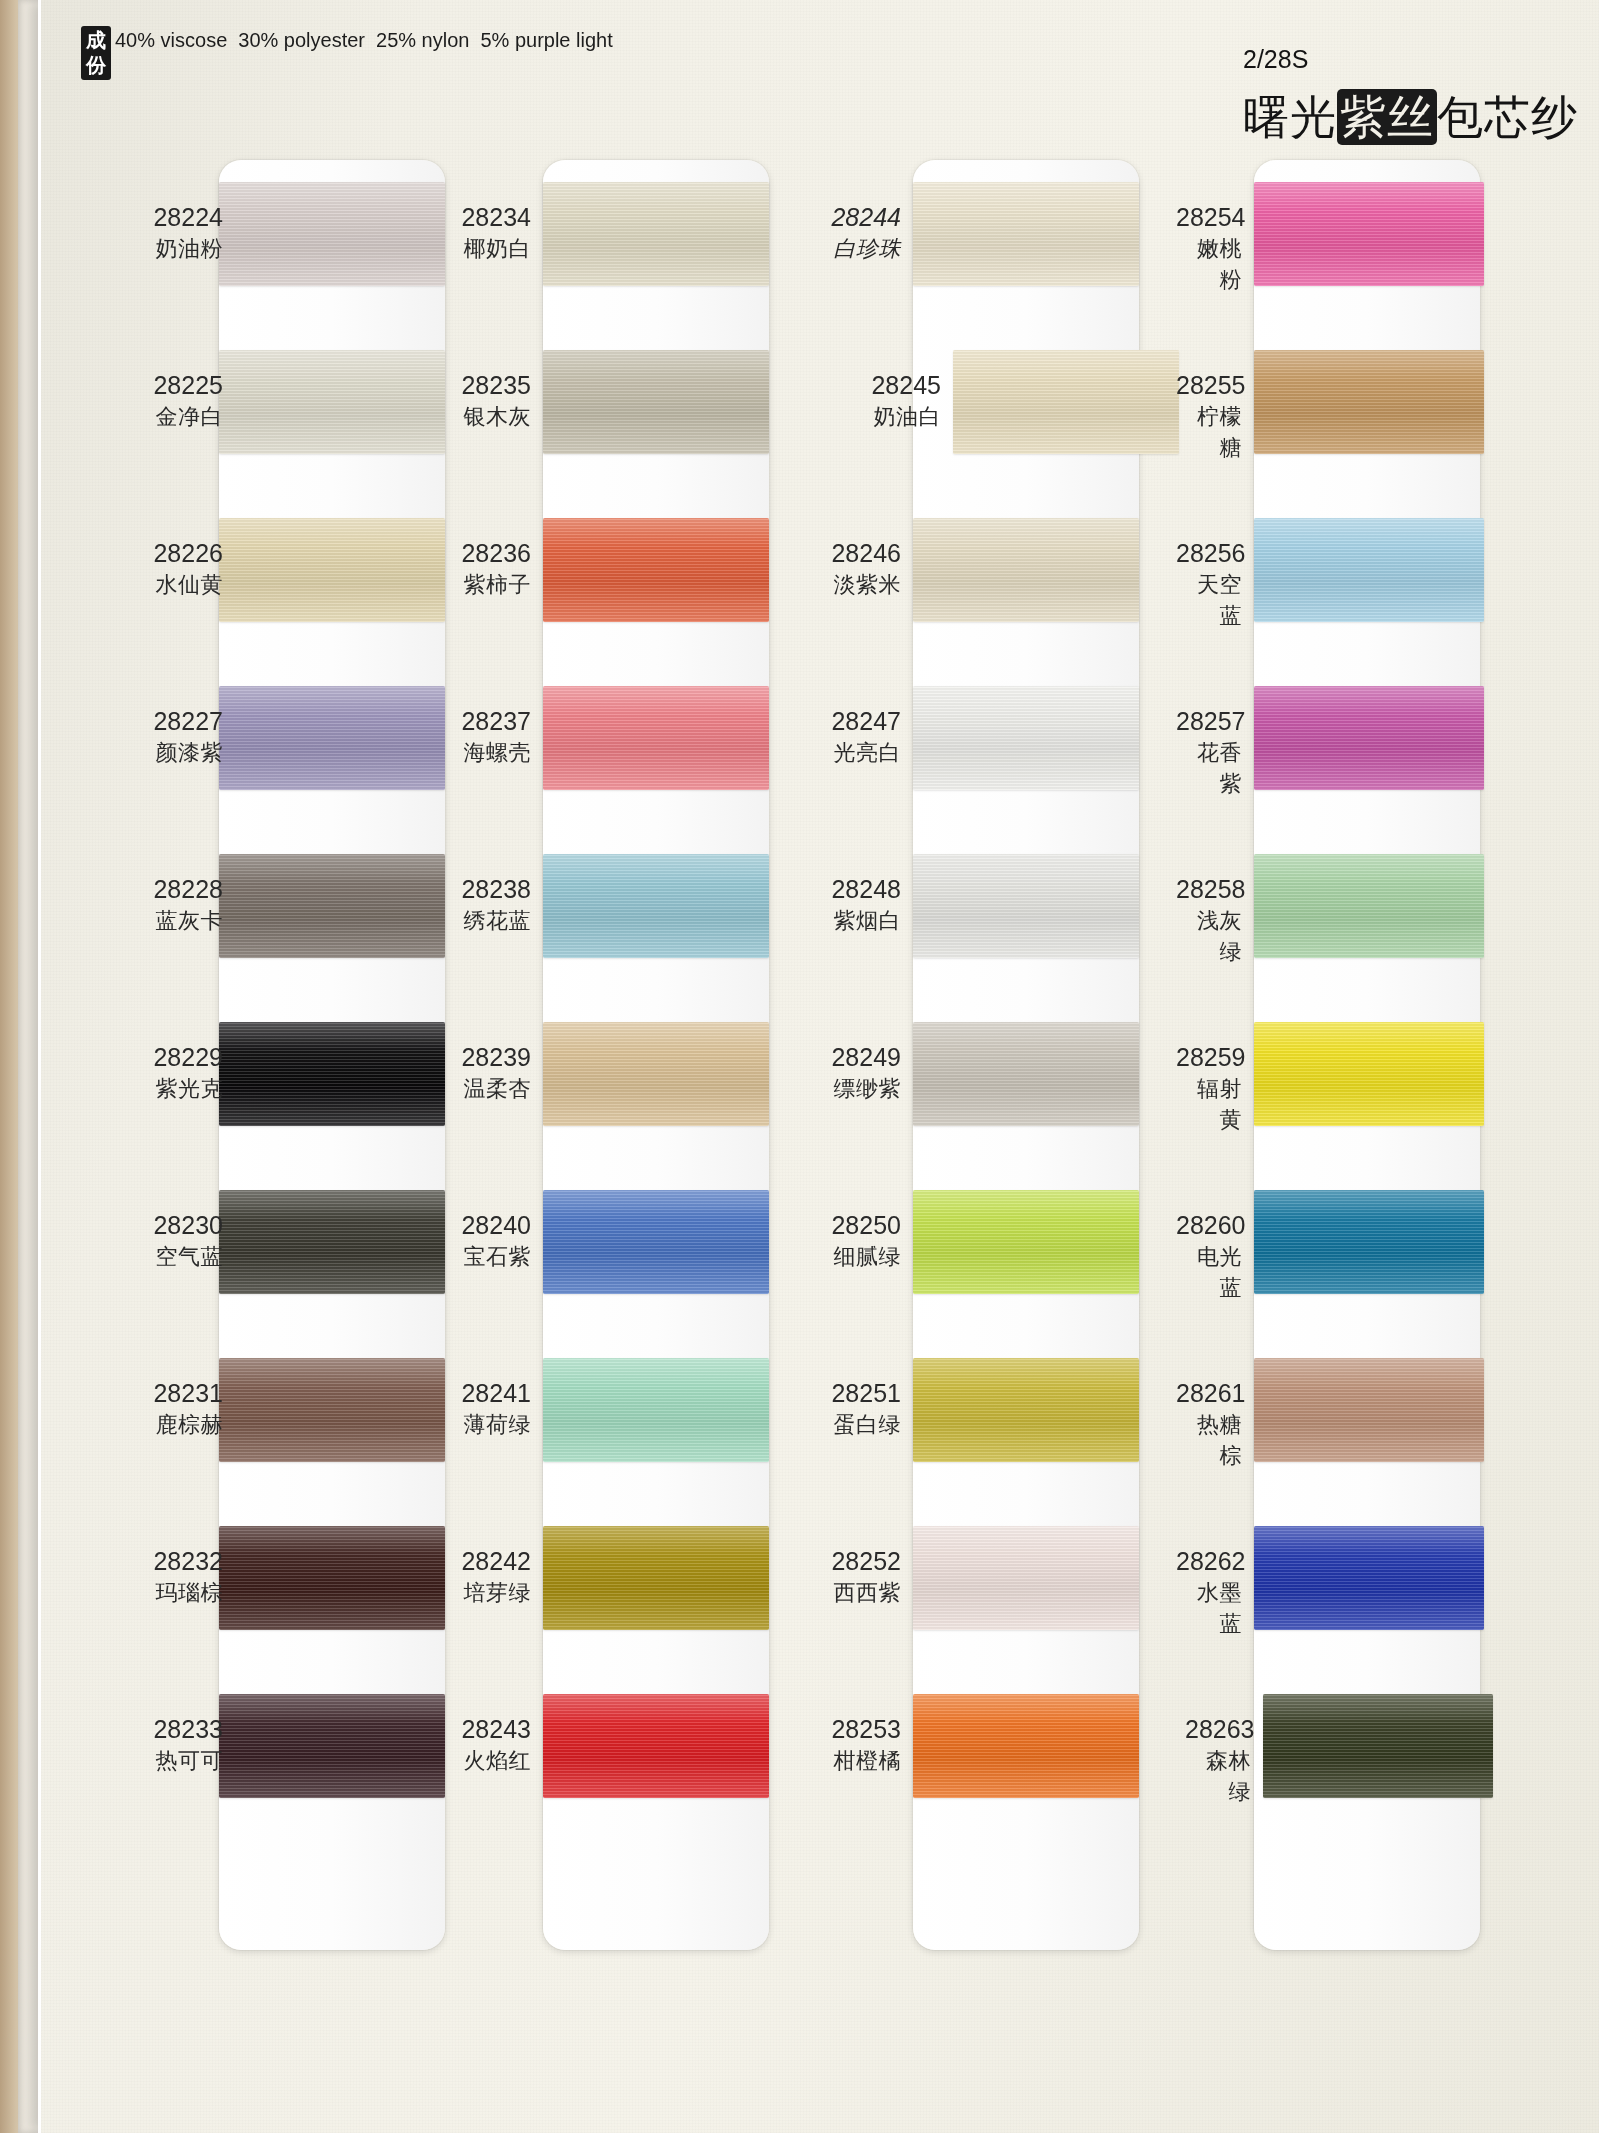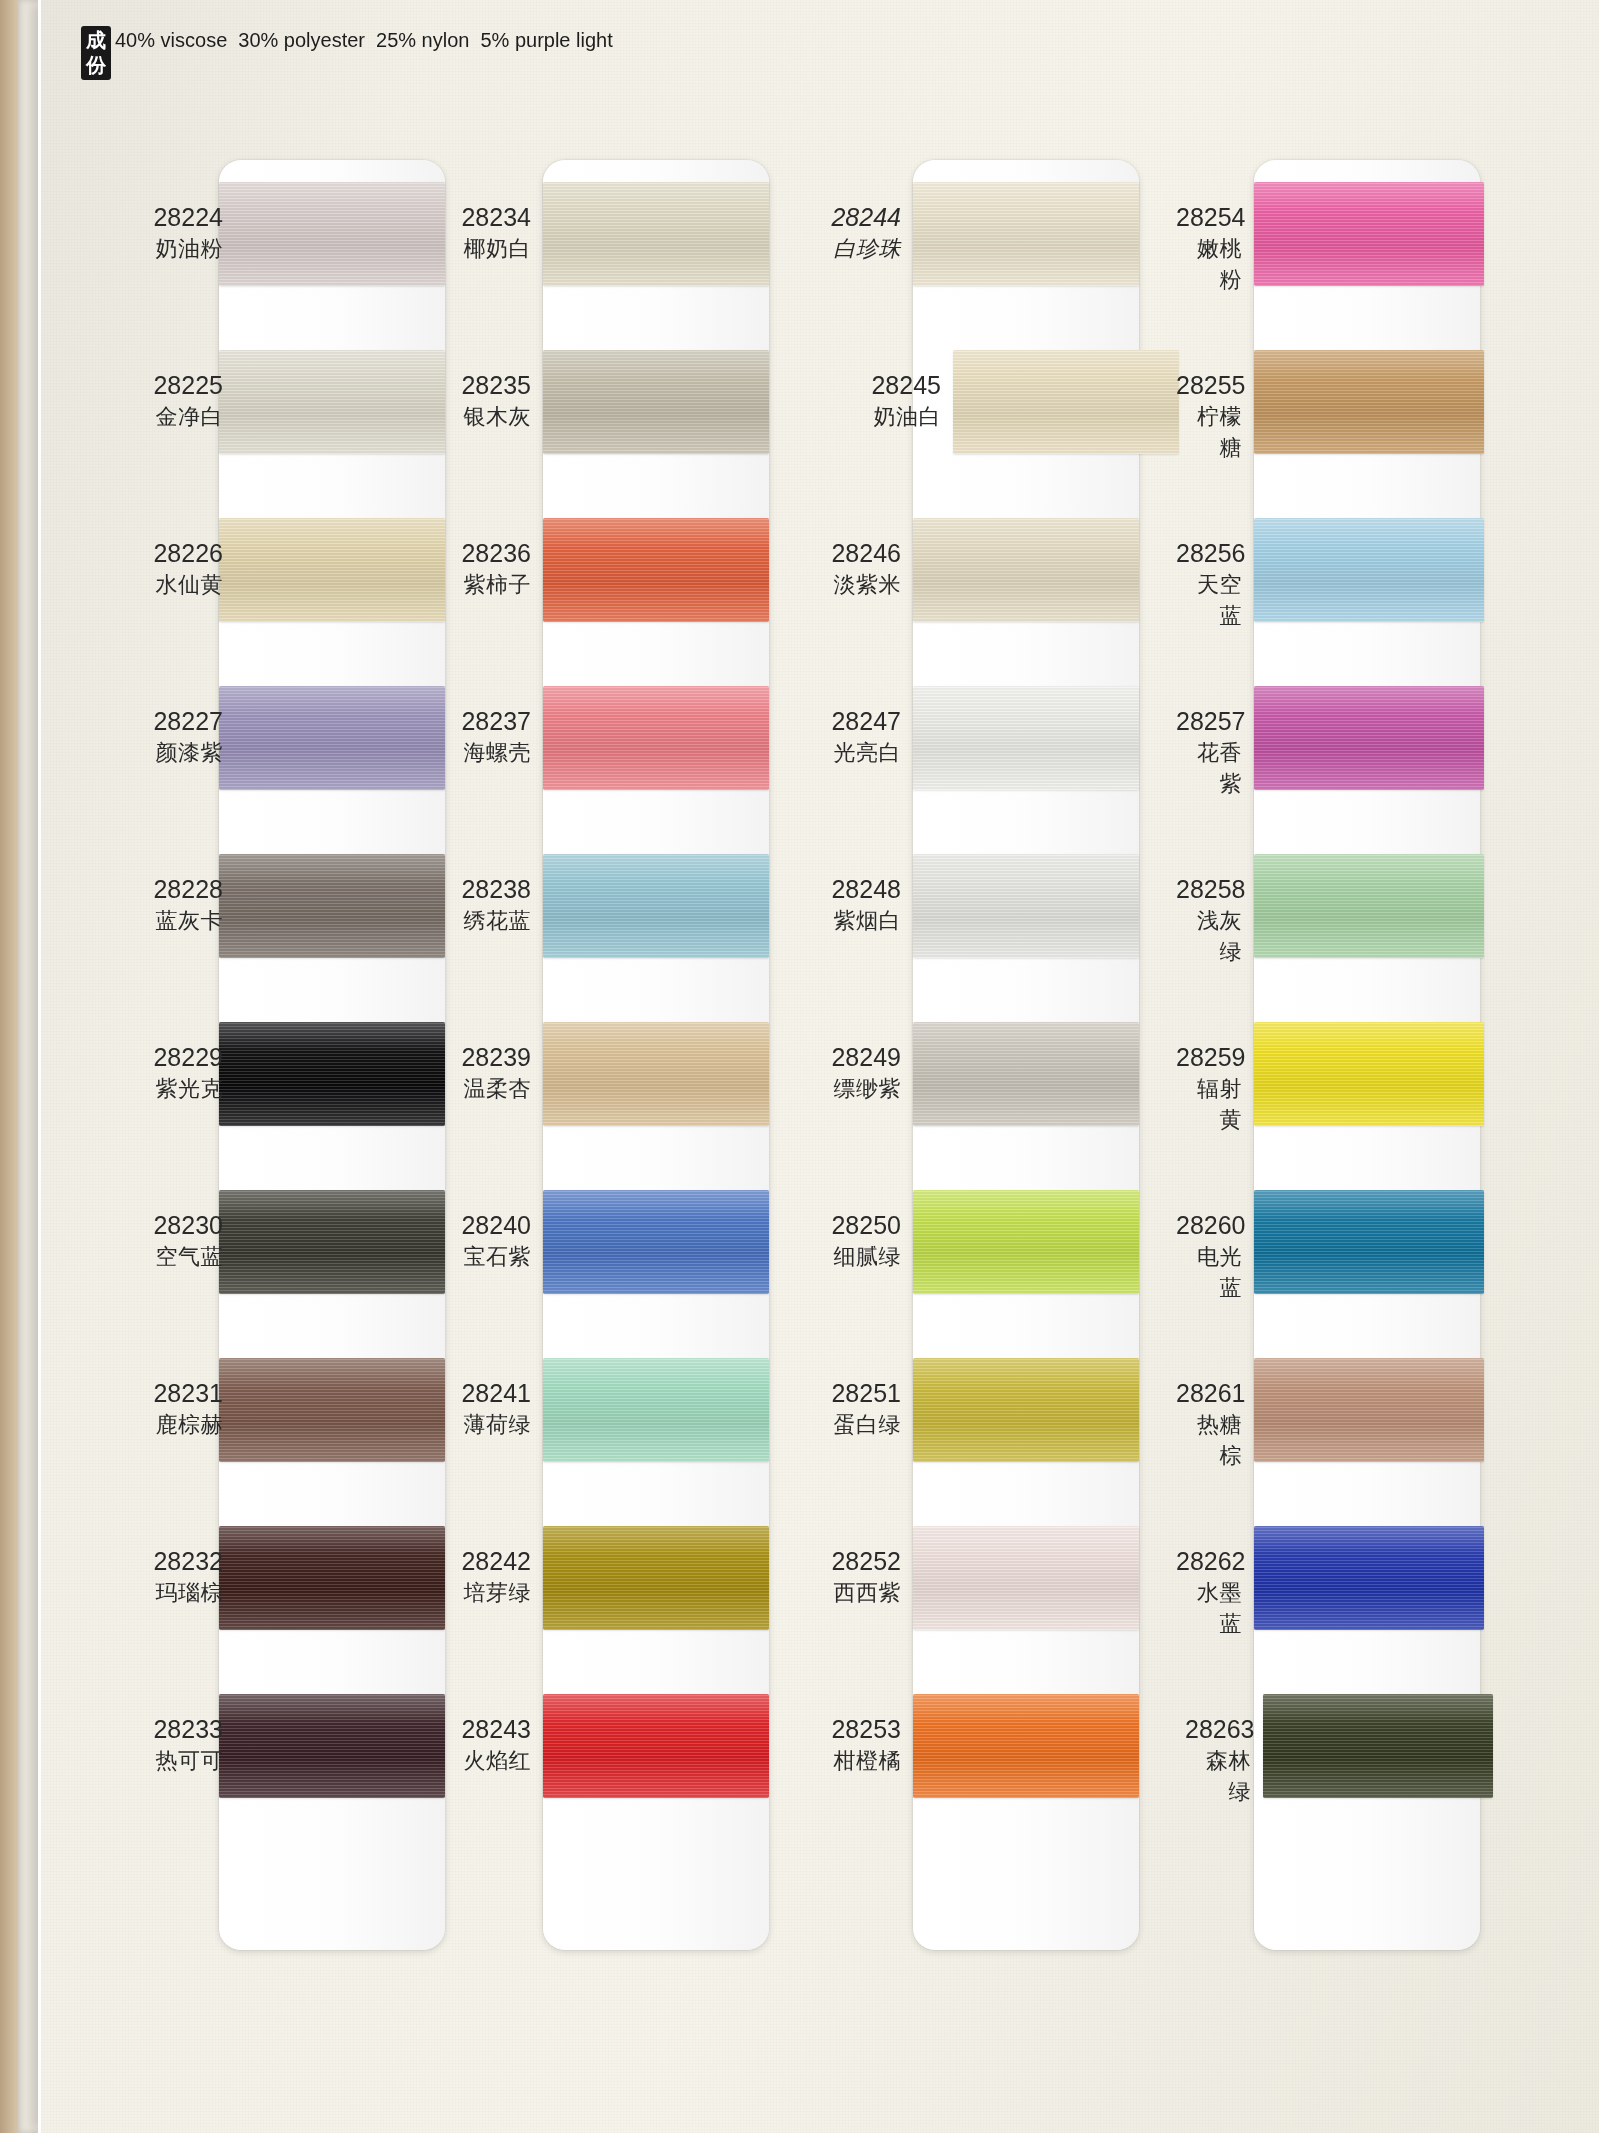--- a/index.html
+++ b/index.html
@@ -149,20 +149,21 @@
         <span>成</span>
         <span>份</span>
       </div>
       <div id="comp-lines">
         <div id="comp-en">
           <span class="seg">40% viscose</span><span class="seg">30% polyester</span><span class="seg">25% nylon</span><span class="seg">5% purple light</span>
         </div>
       </div>
     </div>
 
+    <div id="title"><span class="code">2/28S</span> <span>曙光</span><span class="hl">紫丝</span><span>包芯纱</span></div>
 
   </div>
 
   <div class="column" id="col-0">
     <div class="strip"></div>
   <div class="row" style="top: 0px;">
         <div class="swatch" title="28224 奶油粉" style="background: rgb(217, 207, 204);"></div>
         <div class="label">
           <span class="code">28224</span>
           <span class="name">奶油粉</span>

